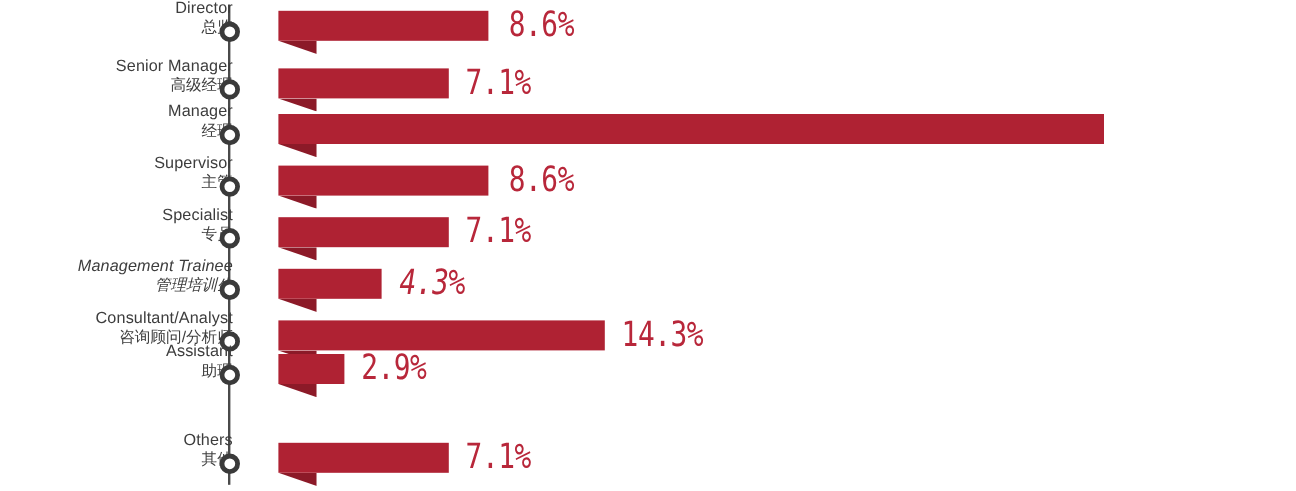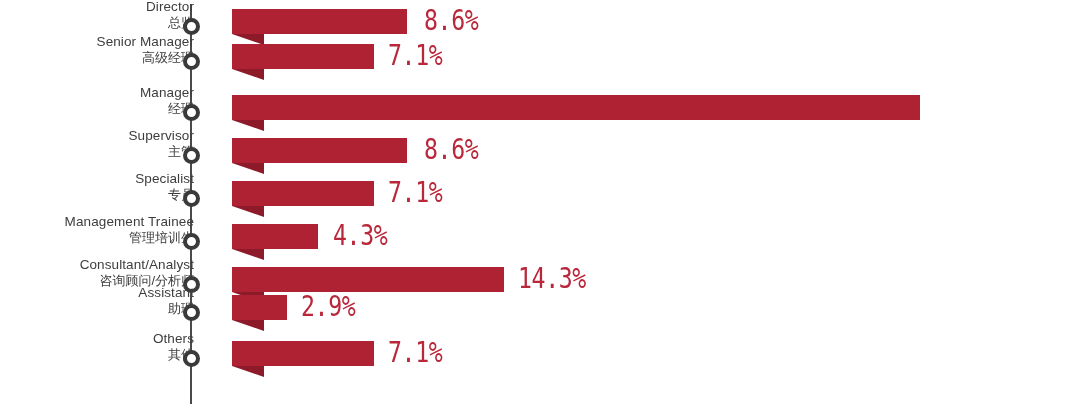--- a/index.html
+++ b/index.html
@@ -133,21 +133,21 @@
       <span class="cat-en">Director</span>
       <span class="cat-zh">总监</span>
     </div>
     <div class="band"></div>
     <div class="ribbon-body" style="width: 175px;"></div>
     <div class="ribbon-fold"></div>
     <div class="marker"></div>
     <div class="value" style="left: 424px;">8.6%</div>
   </div>
 
-  <div class="row" style="top: 35px;">
+  <div class="row" style="top: 48px;">
     <div class="cat-label">
       <span class="cat-en">Senior Manager</span>
       <span class="cat-zh">高级经理</span>
     </div>
     <div class="band"></div>
     <div class="ribbon-body" style="width: 142px;"></div>
     <div class="ribbon-fold"></div>
     <div class="marker"></div>
     <div class="value" style="left: 388px;">7.1%</div>
   </div>
@@ -181,21 +181,21 @@
       <span class="cat-en">Specialist</span>
       <span class="cat-zh">专员</span>
     </div>
     <div class="band"></div>
     <div class="ribbon-body" style="width: 142px;"></div>
     <div class="ribbon-fold"></div>
     <div class="marker"></div>
     <div class="value" style="left: 388px;">7.1%</div>
   </div>
 
-  <div class="row" style="top: 215px;">
+  <div class="row" style="top: 215px; font-style: italic;">
     <div class="cat-label">
       <span class="cat-en">Management Trainee</span>
       <span class="cat-zh">管理培训生</span>
     </div>
     <div class="band"></div>
     <div class="ribbon-body" style="width: 86px;"></div>
     <div class="ribbon-fold"></div>
     <div class="marker"></div>
     <div class="value" style="left: 333px;">4.3%</div>
   </div>
@@ -217,21 +217,21 @@
       <span class="cat-en">Assistant</span>
       <span class="cat-zh">助理</span>
     </div>
     <div class="band"></div>
     <div class="ribbon-body" style="width: 55px;"></div>
     <div class="ribbon-fold"></div>
     <div class="marker"></div>
     <div class="value" style="left: 301px;">2.9%</div>
   </div>
 
-  <div class="row" style="top: 332px;">
+  <div class="row" style="top: 360px;">
     <div class="cat-label">
       <span class="cat-en">Others</span>
       <span class="cat-zh">其他</span>
     </div>
     <div class="band"></div>
     <div class="ribbon-body" style="width: 142px;"></div>
     <div class="ribbon-fold"></div>
     <div class="marker"></div>
     <div class="value" style="left: 388px;">7.1%</div>
   </div>

